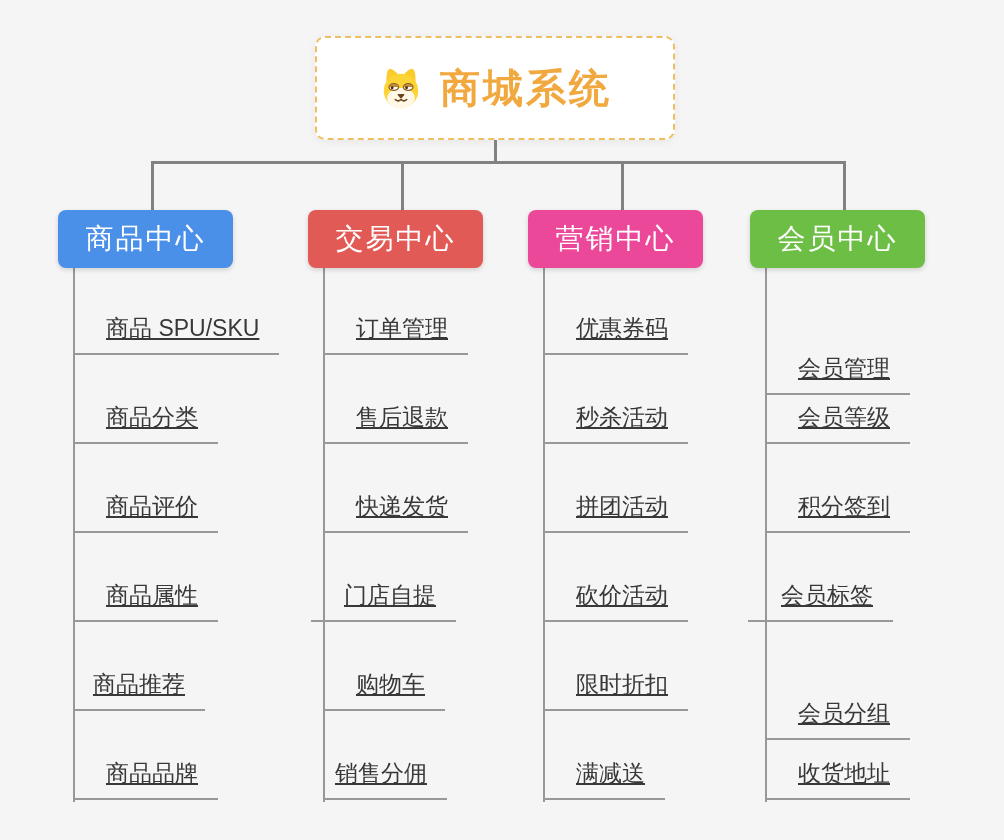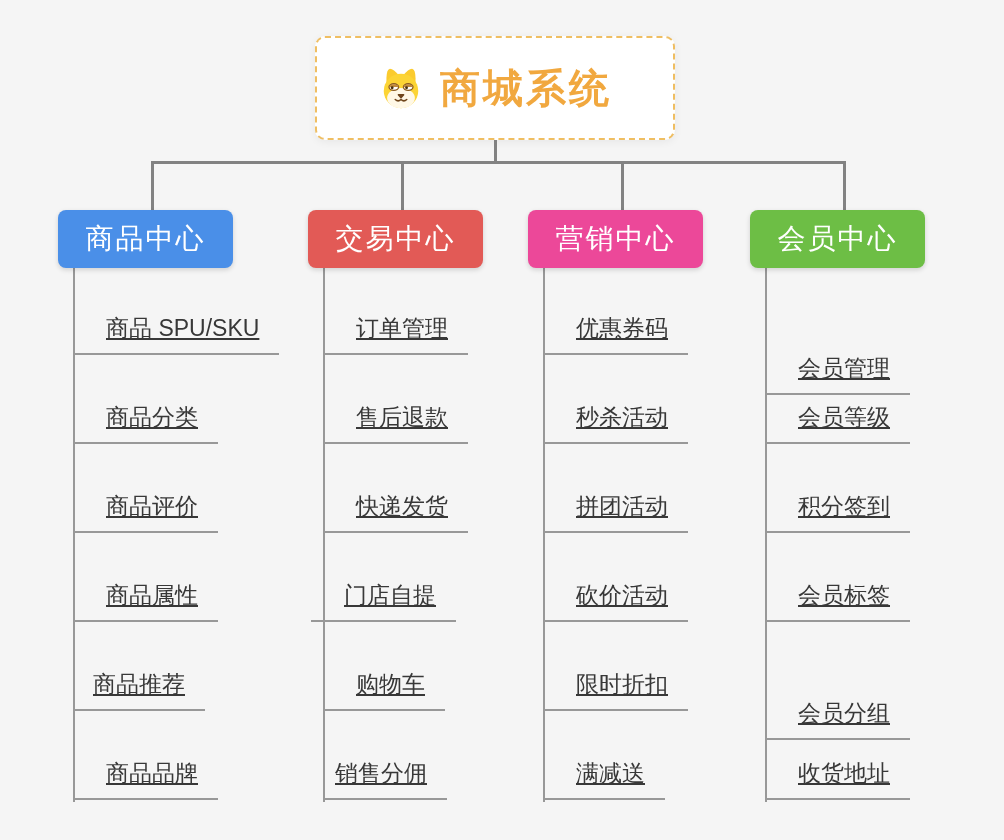--- a/index.html
+++ b/index.html
@@ -157,18 +157,18 @@
       <div class="mindmap-item" style="left: 543px; top: 533px;">拼团活动</div>
       <div class="mindmap-item" style="left: 543px; top: 622px;">砍价活动</div>
       <div class="mindmap-item" style="left: 543px; top: 711px;">限时折扣</div>
       <div class="mindmap-item" style="left: 543px; top: 800px;">满减送</div>
       <div class="branch-box" style="left: 750px; background: rgb(109, 190, 69);">
         <span class="branch-label">会员中心</span>
       </div>
       <div class="mindmap-item" style="left: 765px; top: 355px; margin-top: 40px;">会员管理</div>
       <div class="mindmap-item" style="left: 765px; top: 444px;">会员等级</div>
       <div class="mindmap-item" style="left: 765px; top: 533px;">积分签到</div>
-      <div class="mindmap-item" style="left: 765px; top: 622px;">会员标签</div>
+      <div class="mindmap-item" style="left: 748px; top: 622px;">会员标签</div>
       <div class="mindmap-item" style="left: 765px; top: 711px; margin-top: 29px;">会员分组</div>
       <div class="mindmap-item" style="left: 765px; top: 800px;">收货地址</div>
     </div>
 
 </div>
 
 </body></html>

